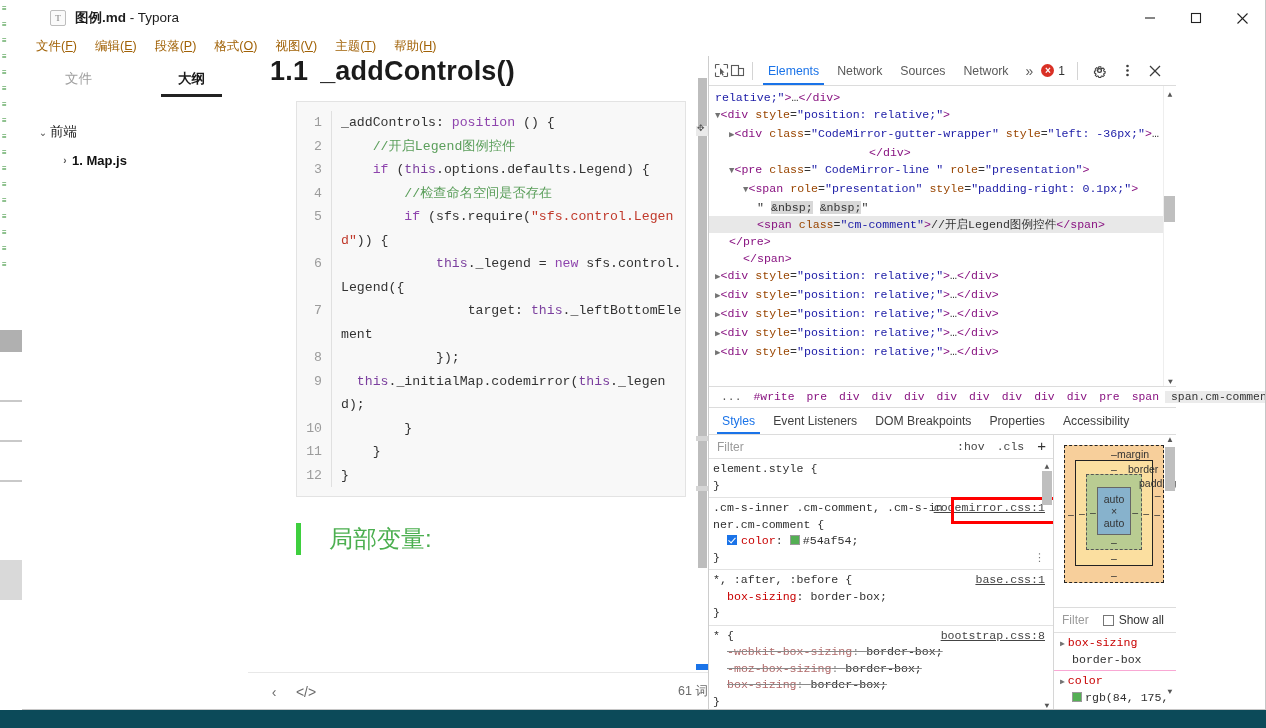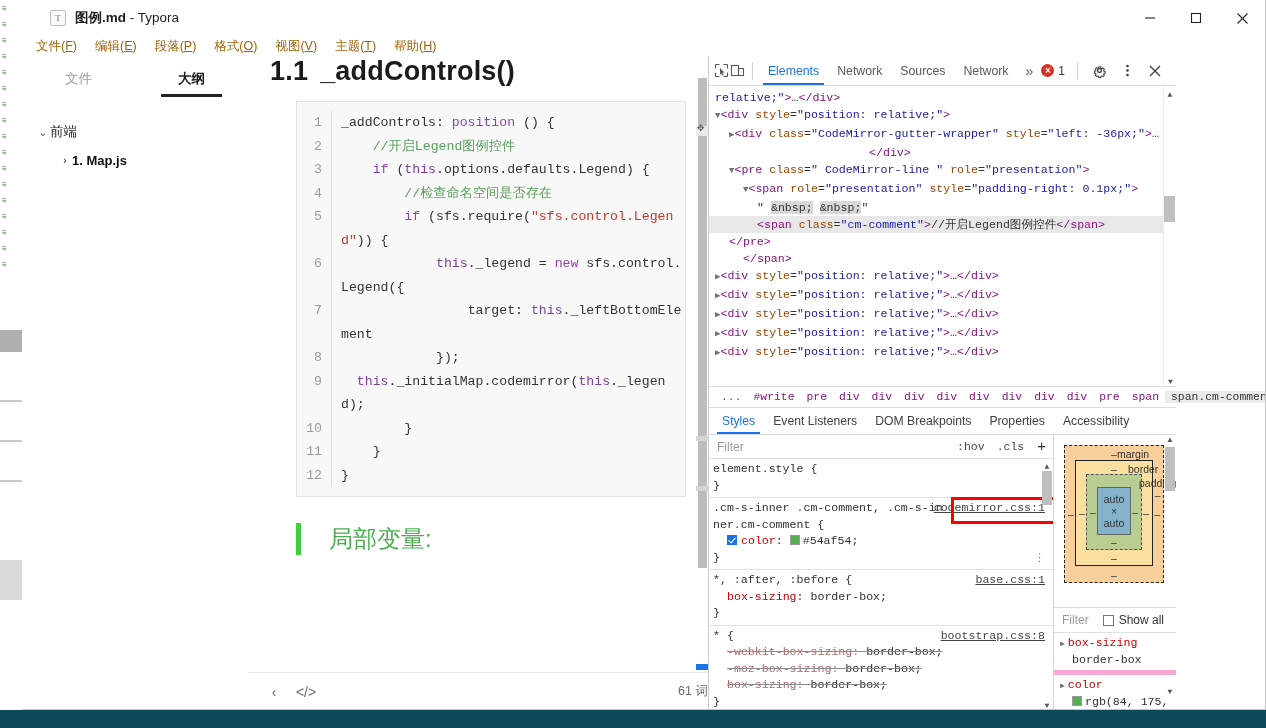--- a/index.html
+++ b/index.html
@@ -238,21 +238,21 @@
   .bm-top { position:absolute; left:0; right:0; top:2px; text-align:center;}
   .bm-bot { position:absolute; left:0; right:0; bottom:1px; text-align:center;}
   #computed-filter {
     height:26px; border-top:1px solid #dcdcdc; border-bottom:1px solid #e0e0e0;
     display:flex; align-items:center; flex:none; padding-left:8px;
   }
   #computed-filter .lbl { flex:1; font-size:12px; color:#9a9a9a; }
   #show-all { display:flex; align-items:center; gap:5px; font-size:12px; color:#333; padding-right:12px; cursor:default;}
   .cbx-empty { width:11px;height:11px;border:1px solid #767676;display:inline-block;background:#fff;}
   #computed-list { flex:1; overflow:hidden; font-family:"Liberation Mono", monospace; font-size:11.6px; position:relative;}
-  .cprop { padding:2px 0 2px 6px; border-bottom:5px solid #f9a8d4; line-height:16px;}
+  .cprop { padding:2px 0 2px 6px; border-bottom:1px solid #f9a8d4; line-height:16px;}
   .cprop .nm { color:#c80000; }
   .cprop .vl { color:#303030; padding-left:12px; display:block; }
   .cprop .tri { color:#737373; font-size:8px; margin-right:3px; }
   #comp-scroll{position:absolute;right:0;top:0;width:12px;height:100%;}
   #comp-scroll .dn{position:absolute;bottom:14px;right:0;width:12px;text-align:center;font-size:8px;color:#555;}
   #bm-scroll{position:absolute;right:0;top:0;width:12px;height:172px;}
   #bm-scroll .up{height:12px;text-align:center;font-size:8px;color:#555;}
   #bm-thumb{position:absolute;right:1px;top:12px;width:10px;height:44px;background:#bfbfbf;}
 </style>
 </head>

